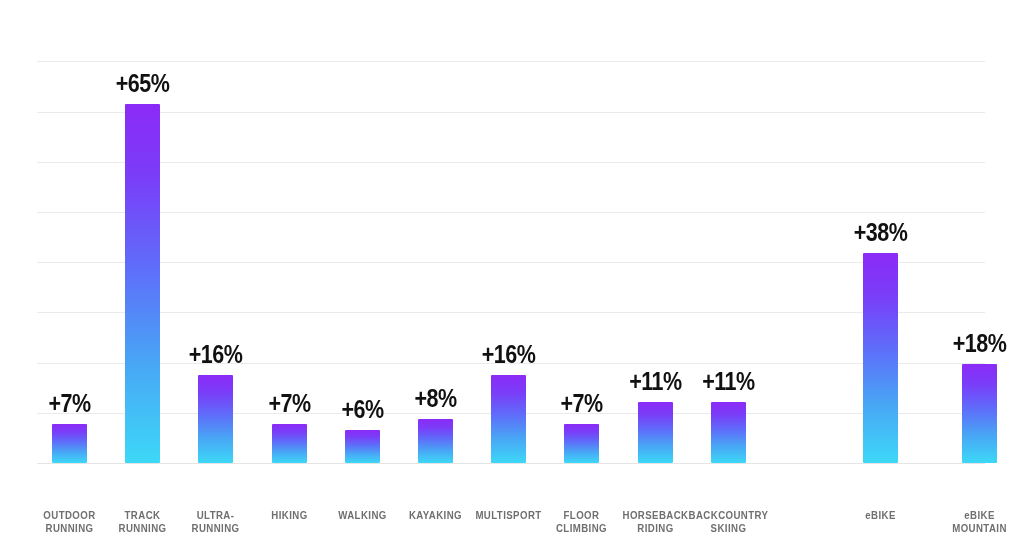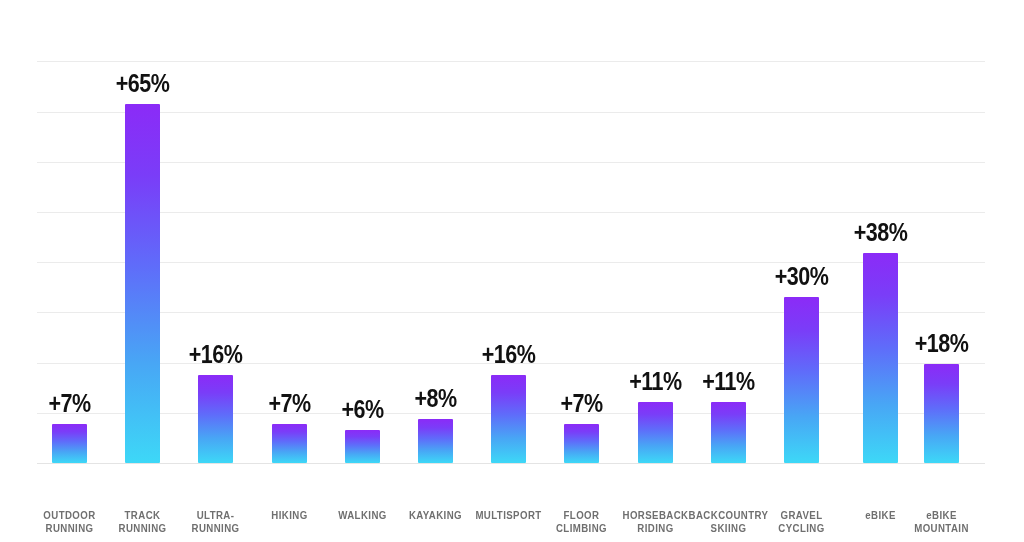--- a/index.html
+++ b/index.html
@@ -168,32 +168,26 @@
         <div class="bar-value" style="bottom: 66.7538px;">+11%</div>
         <div class="bar-label">HORSEBACK
 RIDING</div>
       </div>
       <div class="bar-slot" style="left: 691.8px;">
         <div class="bar" style="height: 60.7538px;"></div>
         <div class="bar-value" style="bottom: 66.7538px;">+11%</div>
         <div class="bar-label">BACKCOUNTRY
 SKIING</div>
       </div>
-      <div class="bar-slot" style="left: 765px;">
-        <div class="bar" style="height: 165.692px;"></div>
-        <div class="bar-value" style="bottom: 171.692px;">+30%</div>
-        <div class="bar-label">GRAVEL
-CYCLING</div>
-      </div>
       <div class="bar-slot" style="left: 844px;">
         <div class="bar" style="height: 209.877px;"></div>
         <div class="bar-value" style="bottom: 215.877px;">+38%</div>
         <div class="bar-label lower-e">eBIKE</div>
       </div>
-      <div class="bar-slot" style="left: 905px;">
+      <div class="bar-slot" style="left: 943px;">
         <div class="bar" style="height: 99.4154px;"></div>
         <div class="bar-value" style="bottom: 105.415px;">+18%</div>
         <div class="bar-label lower-e">eBIKE
 MOUNTAIN</div>
       </div>
     </div>
 
 </div>
 
 </body></html>

